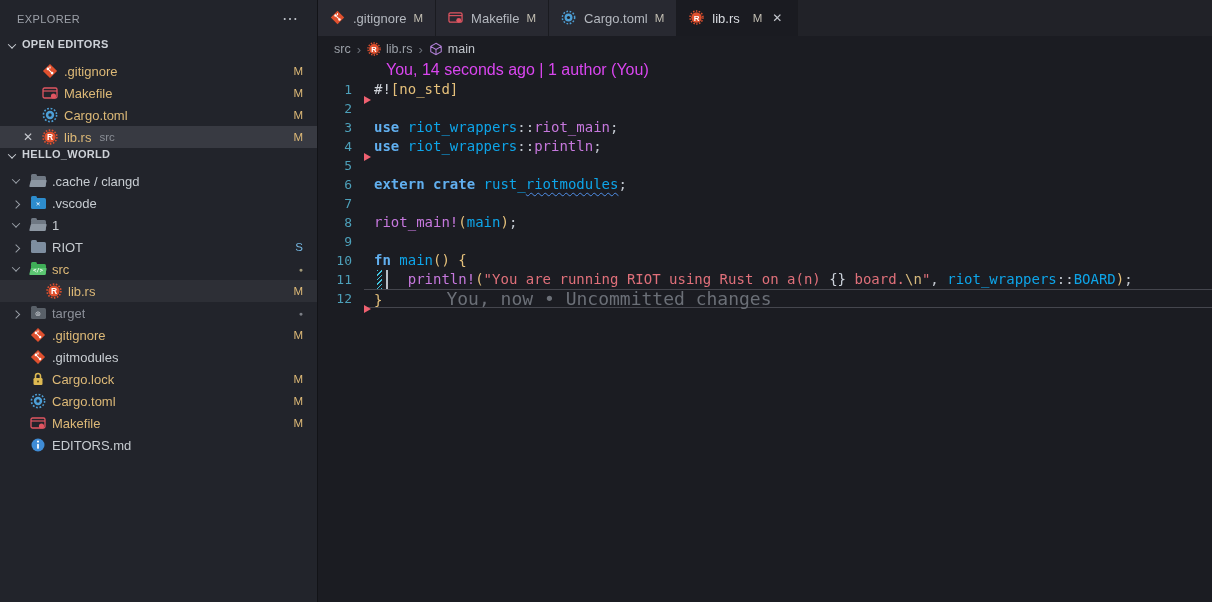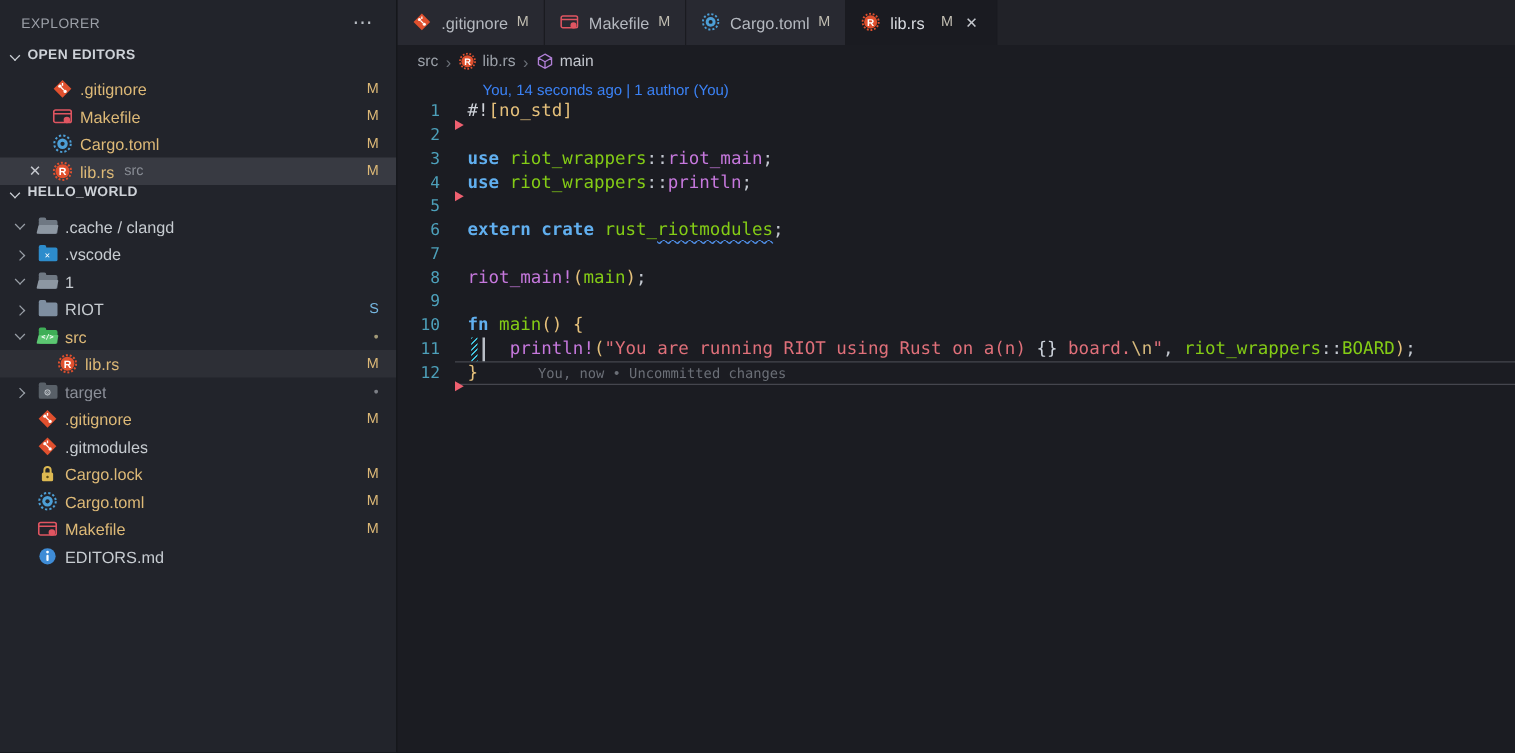--- a/index.html
+++ b/index.html
@@ -68,43 +68,43 @@
   .tab.active { background:#1a1b21; color:#d8dbe0; }
   .tab-fill { flex:1; background:#212228; }
   .crumbs { height:26px; flex:none; display:flex; align-items:center; gap:6px; padding-left:16px;
             font-size:12.5px; color:#9ba0a8; background:#1b1c22; }
   .crumb { display:flex; align-items:center; gap:5px; cursor:pointer; }
   .csep { color:#6b7078; font-size:13px; }
 
   .editor { flex:1; position:relative; background:#1b1c22; overflow:hidden;
             font-family:"DejaVu Sans Mono", monospace; }
   .blame-head { height:17px; padding-left:68px; font-family:"Liberation Sans",sans-serif;
-                font-size:12px; color:#3b82f6; display:flex; align-items:flex-end; }
+                font-size:16px; color:#d946ef; display:flex; align-items:flex-end; }
   .code { margin-top:1px; }
   .cl { height:19px; display:flex; position:relative; font-size:14px; line-height:19px; }
   .ln { width:46px; padding-right:12px; flex:none; text-align:right; color:#4da0ba; font-size:13px; }
   .body { flex:1; position:relative; padding-left:10px; white-space:pre; }
   .cl.current .body { box-shadow: inset 0 1px 0 #45464e, inset 0 -1px 0 #45464e; }
   .tok-kw    { color:#61afef;font-weight:bold; }
-  .tok-id    { color:#84cc16; }
+  .tok-id    { color:#0ea5e9; }
   .tok-punc  { color:#c3c8d0; }
   .tok-mac   { color:#c678dd; }
   .tok-str   { color:#e0707a; }
   .tok-esc   { color:#d7ba7d; }
   .tok-brace { color:#e5c07b; }
   .tok-attr  { color:#e5c07b; }
   .tok-plain { color:#cfd3da; }
   .tok-strb  { color:#ccd2db; }
   .tok-sq { text-decoration:underline wavy #4f8fe8; text-decoration-thickness:1px; text-underline-offset:3px; }
   .mod-bar { position:absolute; left:59px; top:0; bottom:0; width:5px; z-index:2;
              background:repeating-linear-gradient(135deg,#41c3dd 0,#41c3dd 1.2px,transparent 1.2px,transparent 3.2px); }
   .del-tri { position:absolute; left:46px; bottom:-4.5px; width:0; height:0; z-index:3;
              border-left:7px solid #ef6070; border-top:4.5px solid transparent; border-bottom:4.5px solid transparent; }
   .guide { position:absolute; left:68px; top:0; bottom:0; width:1.5px; background:#b9bec6; z-index:1; }
-  .blame-inline { color:#6b6f77; margin-left:48px; font-size:11px; }
+  .blame-inline { color:#6b6f77; margin-left:64px; font-size:18px; }
 </style>
 </head>
 <body>
 
 <div class="app">
 
   <aside class="sidebar">
     <div class="sb-head">
       <span class="sb-title">EXPLORER</span>
       <span class="more">⋯</span>

